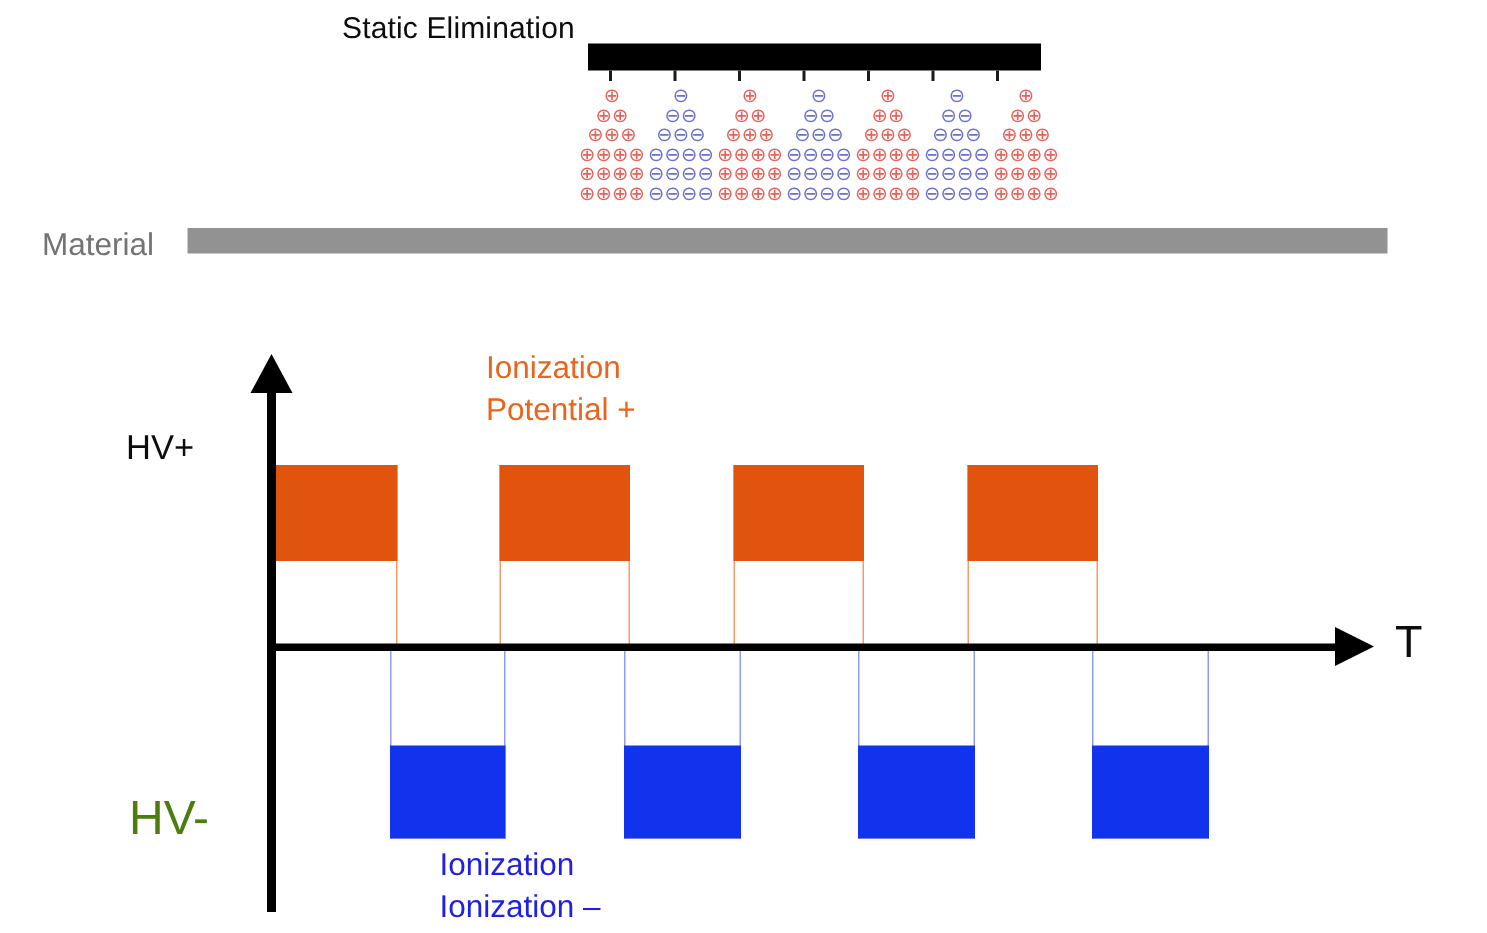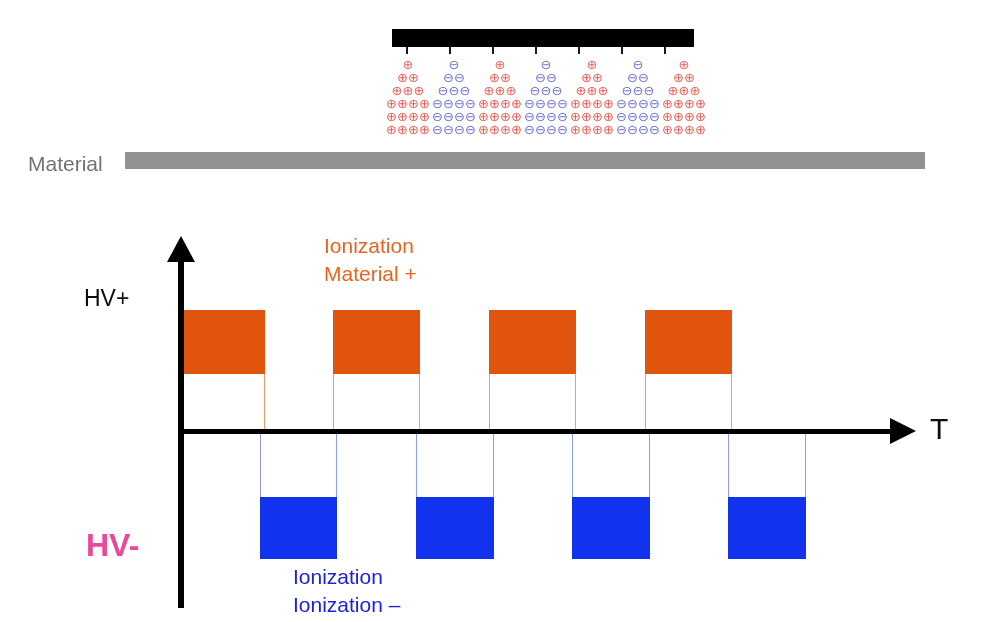--- a/index.html
+++ b/index.html
@@ -112,22 +112,21 @@
     color: #0d0d0d;
   }
   #hv-plus-label {
     left: 84px; top: 285px;
     font-size: 23px;
     color: #0d0d0d;
   }
   #hv-minus-label {
     left: 86px; top: 527px;
     font-size: 32px;
-    color: #ec4899;
-    font-weight: bold;
+    color: #4d7c0f;
   }
   #ion-pot-pos-label {
     left: 324px; top: 232px;
     font-size: 21px;
     line-height: 28px;
     color: #e8651f;
   }
   #ion-pot-neg-label {
     left: 293px; top: 563px;
     font-size: 21px;
@@ -161,20 +160,21 @@
     top: 497px;
     height: 62px;
     background: #1133ee;
   }
 </style>
 </head>
 <body>
 
 <div id="stage">
 
+  <div class="abs" id="static-elim-label">Static Elimination</div>
 
   <div class="abs" id="emitter-bar"></div>
 
   <div id="emitter-pins">
       <div class="abs emitter-pin" style="left: 406px;"></div>
       <div class="abs emitter-pin" style="left: 449px;"></div>
       <div class="abs emitter-pin" style="left: 492px;"></div>
       <div class="abs emitter-pin" style="left: 535px;"></div>
       <div class="abs emitter-pin" style="left: 578px;"></div>
       <div class="abs emitter-pin" style="left: 621px;"></div>
@@ -439,21 +439,21 @@
     <div class="abs" id="x-arrow"></div>
 
     <div class="abs" id="t-label">T</div>
 
     <div class="abs" id="hv-plus-label">HV+</div>
 
     <div class="abs" id="hv-minus-label">HV-</div>
 
     <div class="abs" id="ion-pot-pos-label">
       <div>Ionization</div>
-      <div>Material +</div>
+      <div>Potential +</div>
     </div>
 
     <div class="abs" id="ion-pot-neg-label">
       <div>Ionization</div>
       <div>Ionization –</div>
     </div>
 
   </div>
 </div>
 

